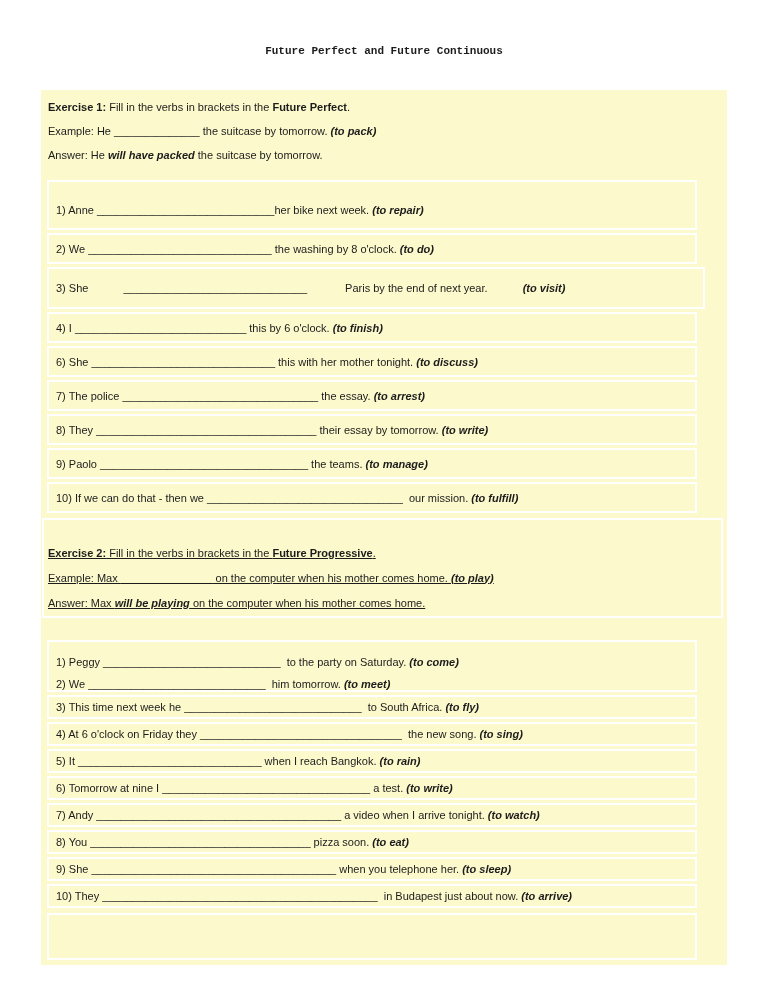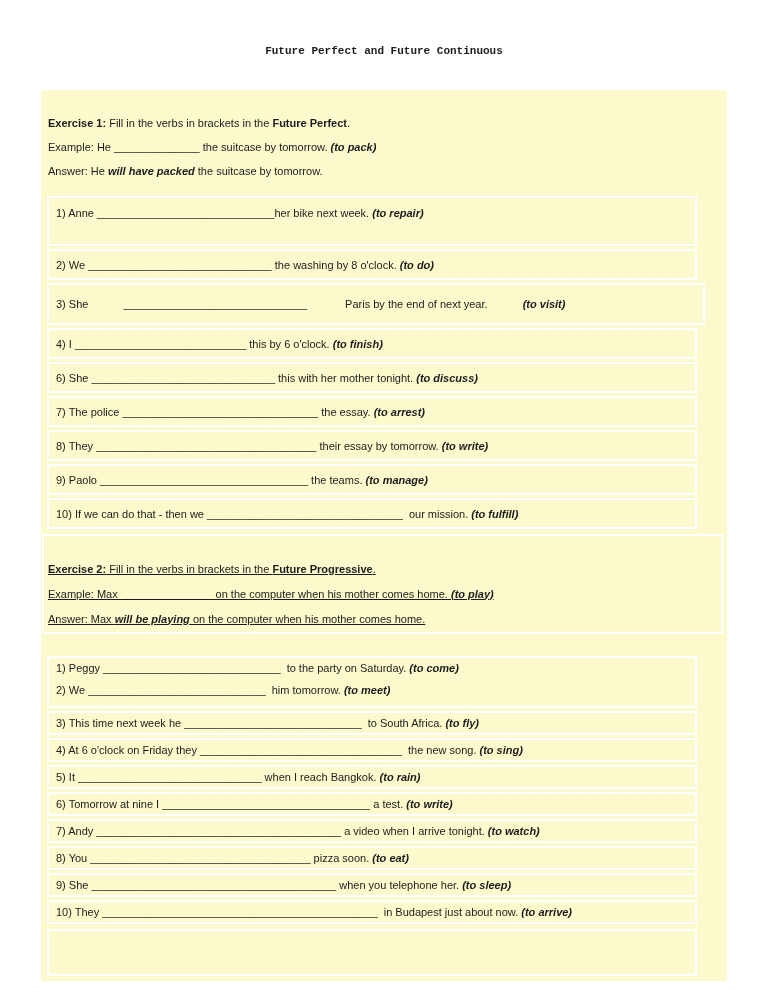--- a/index.html
+++ b/index.html
@@ -16,21 +16,21 @@
     margin-top: 45px;
     text-align: center;
     font-size: 11px;
     font-weight: bold;
     height: 13px;
     font-family: Liberation Mono, monospace;
   }
   .sheet {
     margin: 32px 0 0 41px;
     width: 680px;
-    padding: 16px 0 5px 6px;
+    padding: 0 0 5px 6px;
     background: #fcf9cc;
   }
   .hline {
     display: flex;
     align-items: center;
     height: 24px;
     font-size: 11px;
     white-space: pre;
   }
   .ex-header.plain {
@@ -60,37 +60,37 @@
     background: #fcf9cc;
     margin-bottom: 3px;
     padding-left: 7px;
     font-size: 11px;
     white-space: pre;
     overflow: hidden;
   }
   #ex1-items .row { height: 31px; }
   #ex1-items .row:nth-child(1) {
     height: 50px;
-    align-items: flex-start;
+    align-items: center;
     padding-top: 9px;
   }
   #ex1-items .row:nth-child(3) {
     height: 42px;
     width: 658px;
     gap: 32px;
   }
   #ex2-items .row { height: 24px; }
   #ex2-items .row.double {
     height: 52px;
     display: block;
     padding-top: 4px;
   }
   .subline {
     display: flex;
-    align-items: flex-start;
+    align-items: flex-end;
     height: 22px;
     white-space: pre;
   }
   .empty-box {
     box-sizing: border-box;
     width: 650px;
     height: 47px;
     border: 2px solid #ffffff;
     background: #fcf9cc;
     margin-top: 3px;

